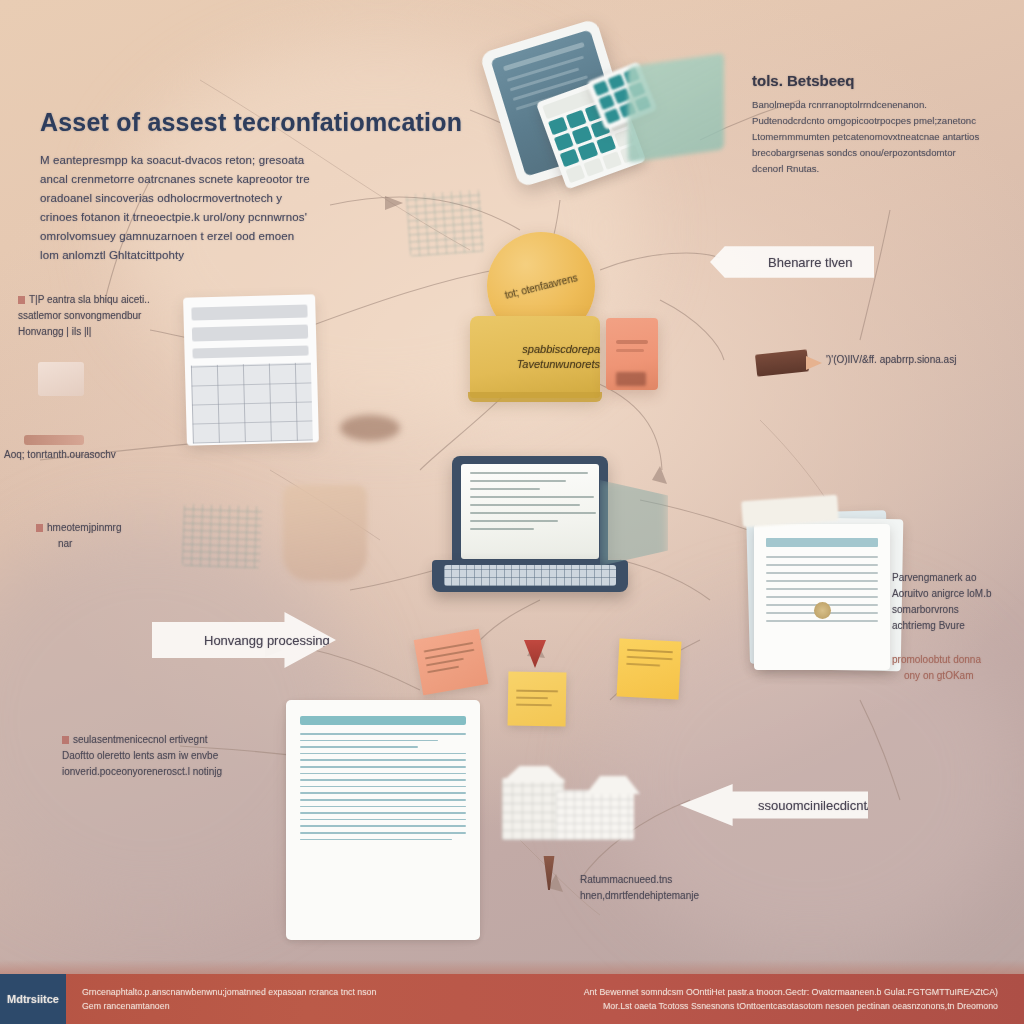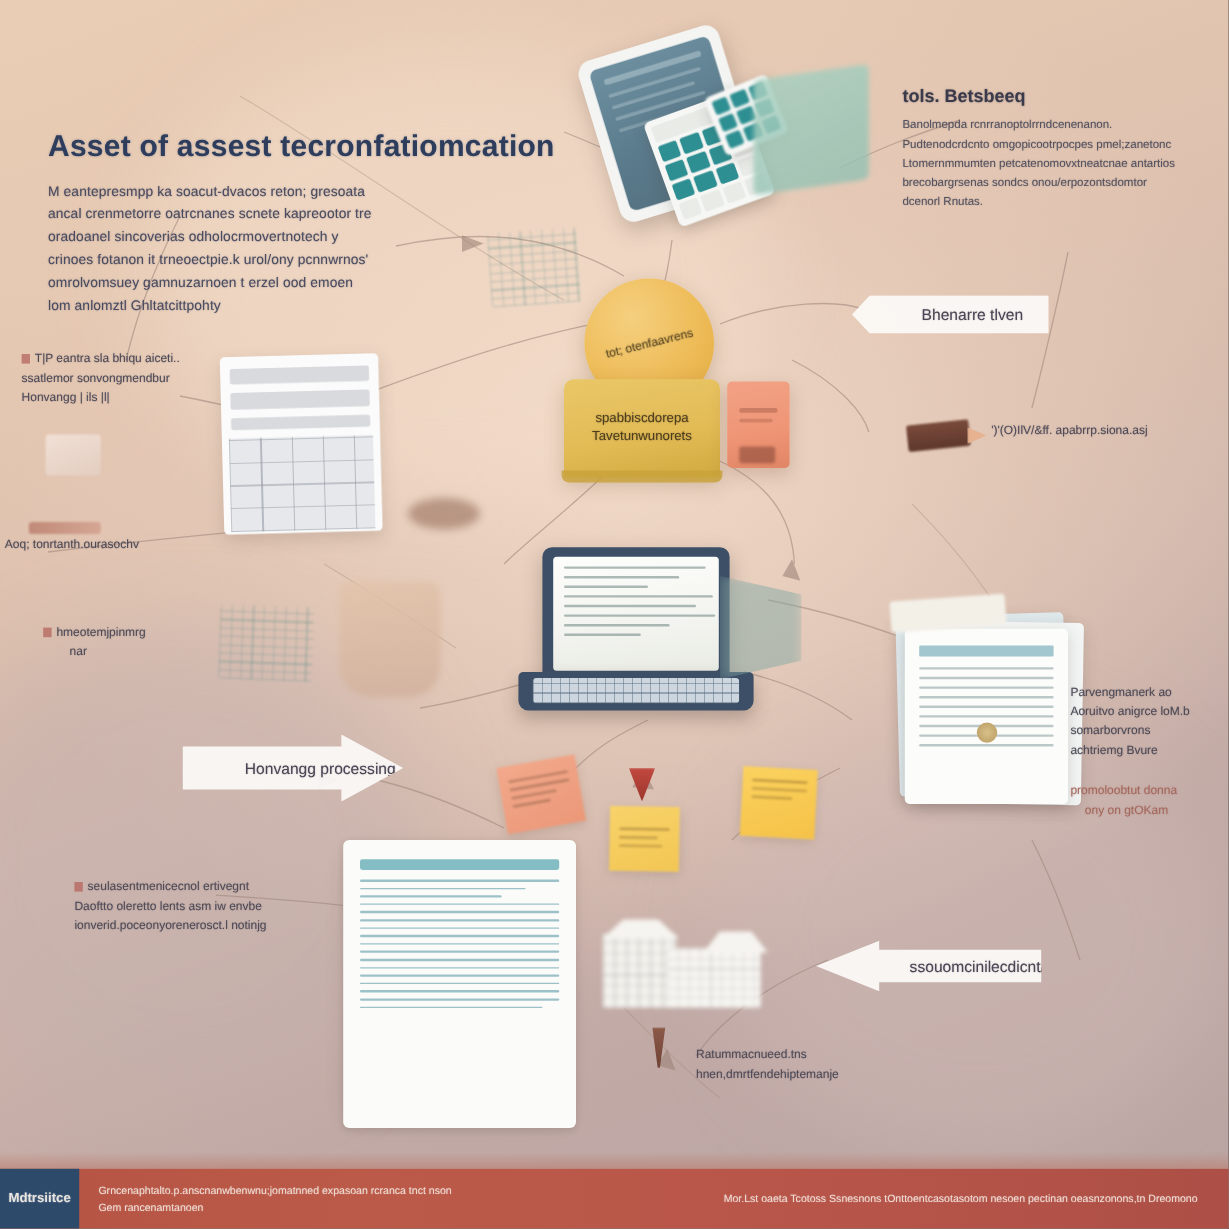--- a/index.html
+++ b/index.html
@@ -228,21 +228,21 @@
   .circle-node span {
     font-size: 10px; color: #5d4a25; transform: rotate(-14deg);
     text-shadow: 0 0 1.4px rgba(93,74,37,0.5); filter: blur(0.4px);
   }
   .yellow-box {
     position: absolute;
     background: linear-gradient(170deg,#eac767 0%, #e2bb55 58%, #d0a93f 100%);
     border-radius: 8px 8px 3px 3px;
     box-shadow: 0 6px 16px rgba(110,80,40,0.25);
     display: flex; flex-direction: column;
-    align-items: center; justify-content: center;
+    align-items: flex-end; justify-content: center; font-style: italic;
   }
   .yellow-box span {
     font-size: 11px; color: #4d3d1d; line-height: 15px;
     text-shadow: 0 0 1.4px rgba(77,61,29,0.55); filter: blur(0.4px);
   }
   .orange-box {
     position: absolute;
     background: linear-gradient(170deg,#f2a184 0%, #ef9576 60%, #e08665 100%);
     border-radius: 4px;
     box-shadow: 0 5px 14px rgba(120,70,50,0.22);
@@ -590,17 +590,18 @@
   <div class="footer-top-edge"></div>
   <div class="footer">
     <div class="footer-logo">
       <span>Mdtrsiitce</span>
     </div>
     <div class="footer-left">
       <div class="footer-line"><span>Grncenaphtalto.p.anscnanwbenwnu;jomatnned expasoan rcranca tnct nson</span></div>
       <div class="footer-line"><span>Gem rancenamtanoen</span></div>
     </div>
     <div class="footer-right">
+      <div class="footer-line"><span>Ant Bewennet somndcsm OOnttiHet pastr.a tnoocn.Gectr: Ovatcrmaaneen.b Gulat.FGTGMTTuIREAZtCA)</span></div>
       <div class="footer-line"><span>Mor.Lst oaeta Tcotoss Ssnesnons  tOnttoentcasotasotom nesoen  pectinan oeasnzonons,tn Dreomono</span></div>
     </div>
   </div>
 
 </div>
 
 </body></html>

